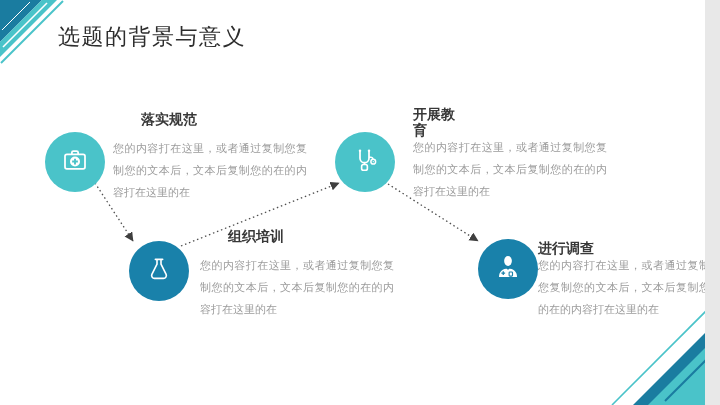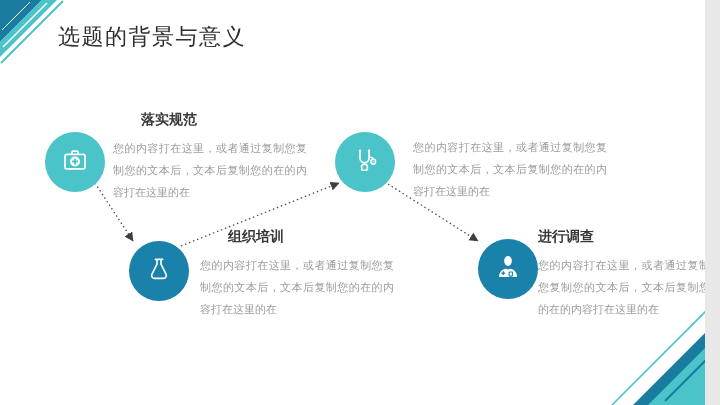--- a/index.html
+++ b/index.html
@@ -106,29 +106,30 @@
         <circle cx="8" cy="4.6" r="1" fill="#fff"></circle>
         <circle cx="15.2" cy="4.6" r="1" fill="#fff"></circle>
         <path d="M11.6 14.3 v1.3" stroke="#fff" stroke-width="1.3"></path>
         <rect x="9.3" y="15.6" width="4.6" height="4.6" rx="1.5" fill="none" stroke="#fff" stroke-width="1.3"></rect>
         <path d="M15.2 9.8 h1.4 a1.8 1.8 0 0 1 1.8 1.6" fill="none" stroke="#fff" stroke-width="1.2"></path>
         <circle cx="18.6" cy="13.3" r="1.9" fill="none" stroke="#fff" stroke-width="1.2"></circle>
         <circle cx="18.6" cy="13.3" r="0.5" fill="#fff"></circle>
       </svg>
     </span>
   </div>
+  <div class="item-title" style="left:413px; top:106px; width:48px;">开展教育</div>
   <div class="item-body" style="left:413px; top:137px; width:194px;">您的内容打在这里，或者通过复制您复制您的文本后，文本后复制您的在的内容打在这里的在</div>
 
   <div class="circle circle--blue" style="left:478px; top:239px;">
     <span>
       <svg width="30" height="30" viewBox="0 0 24 24">
         <ellipse cx="12" cy="7.2" rx="3.1" ry="3.9" fill="#fff"></ellipse>
         <path d="M4.8 20 c0 -4.4 2.9 -6.8 7.2 -6.8 s7.2 2.4 7.2 6.8 z" fill="#fff"></path>
         <path d="M10.5 12 l1.5 1.7 1.5 -1.7" fill="none" stroke="#1981aa" stroke-width="0.9"></path>
         <path d="M8.2 15.3 v3 M6.7 16.8 h3" stroke="#1981aa" stroke-width="1"></path>
         <rect x="12.9" y="16" width="2.7" height="3.3" rx="0.6" fill="none" stroke="#1981aa" stroke-width="0.9"></rect>
       </svg>
     </span>
   </div>
-  <div class="item-title" style="left:538px; top:228px;">进行调查</div>
+  <div class="item-title" style="left:538px; top:240px;">进行调查</div>
   <div class="item-body" style="left:538px; top:255px; width:172px;">您的内容打在这里，或者通过复制您复制您的文本后，文本后复制您的在的内容打在这里的在</div>
 
 </div>
 
 </body></html>

